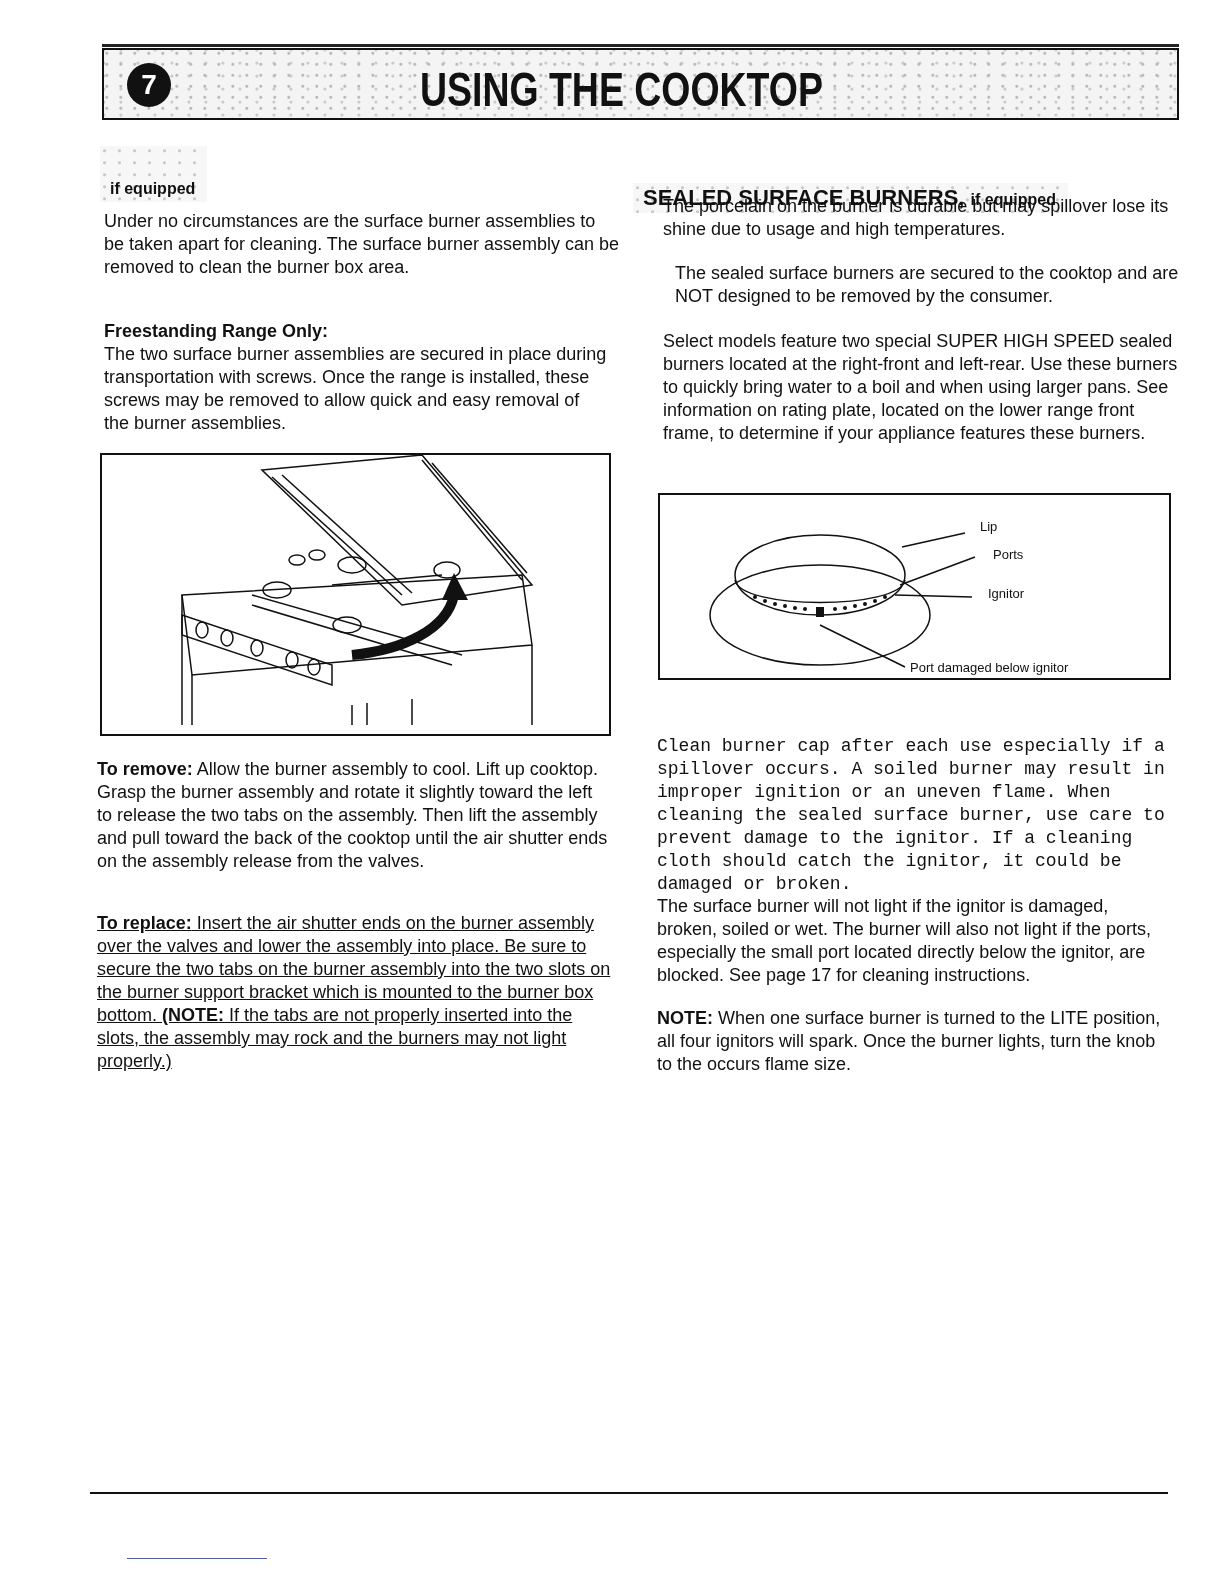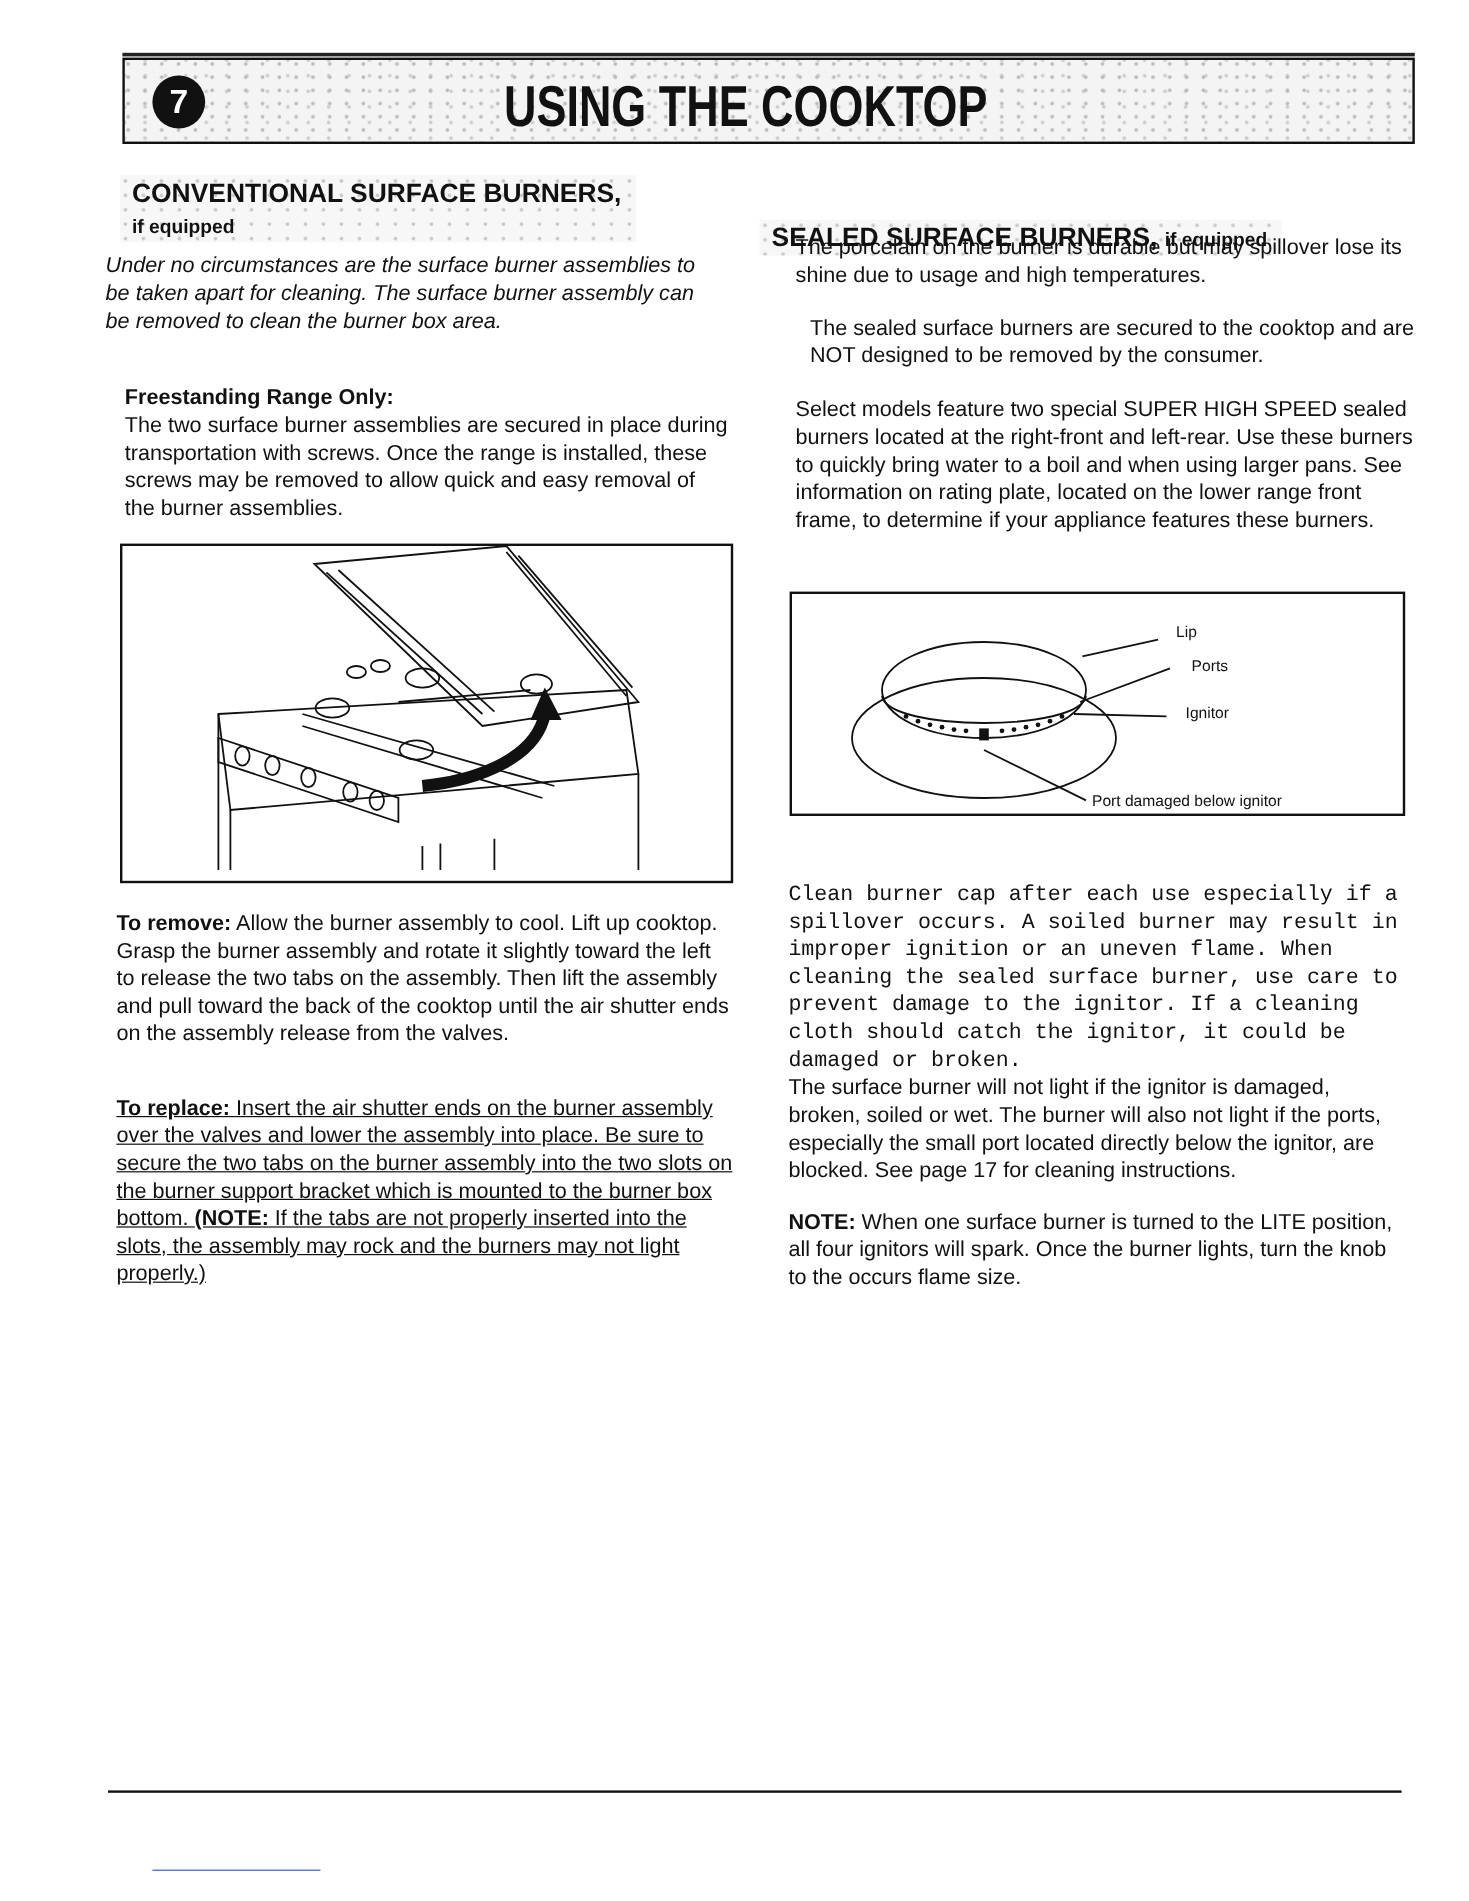--- a/index.html
+++ b/index.html
@@ -30,25 +30,25 @@
 </style>
 </head>
 <body>
 
 <div class="banner-top"></div>
 <div class="banner"></div>
 <div class="chapter-num">7</div>
 <div class="banner-title">USING THE COOKTOP</div>
 
 <div class="sec-head" style="left:100px; top:146px;">
-  <span>CONVENTIONAL SURFACE BURNERS,</span><br>
+  <br>
   <span class="sec-sub">if equipped</span>
 </div>
 
-<div class="para" style="left:88px; top:210px; width:515px;font-style:italic;">Under no circumstances are the surface burner assemblies to be taken apart for cleaning. The surface burner assembly can be removed to clean the burner box area.</div>
+<div class="para" style="left:104px; top:210px; width:515px;">Under no circumstances are the surface burner assemblies to be taken apart for cleaning. The surface burner assembly can be removed to clean the burner box area.</div>
 
 <div class="para" style="left:104px; top:320px; width:505px;">
   <b>Freestanding Range Only:</b><br>
   <span>The two surface burner assemblies are secured in place during transportation with screws. Once the range is installed, these screws may be removed to allow quick and easy removal of the burner assemblies.</span>
 </div>
 
 <div class="fig" style="left:100px; top:453px; width:511px; height:283px;">
   <svg width="507" height="279" viewBox="0 0 507 279" style="position:absolute;left:0;top:0;">
     <g fill="none" stroke="#111" stroke-width="1.5">
 

